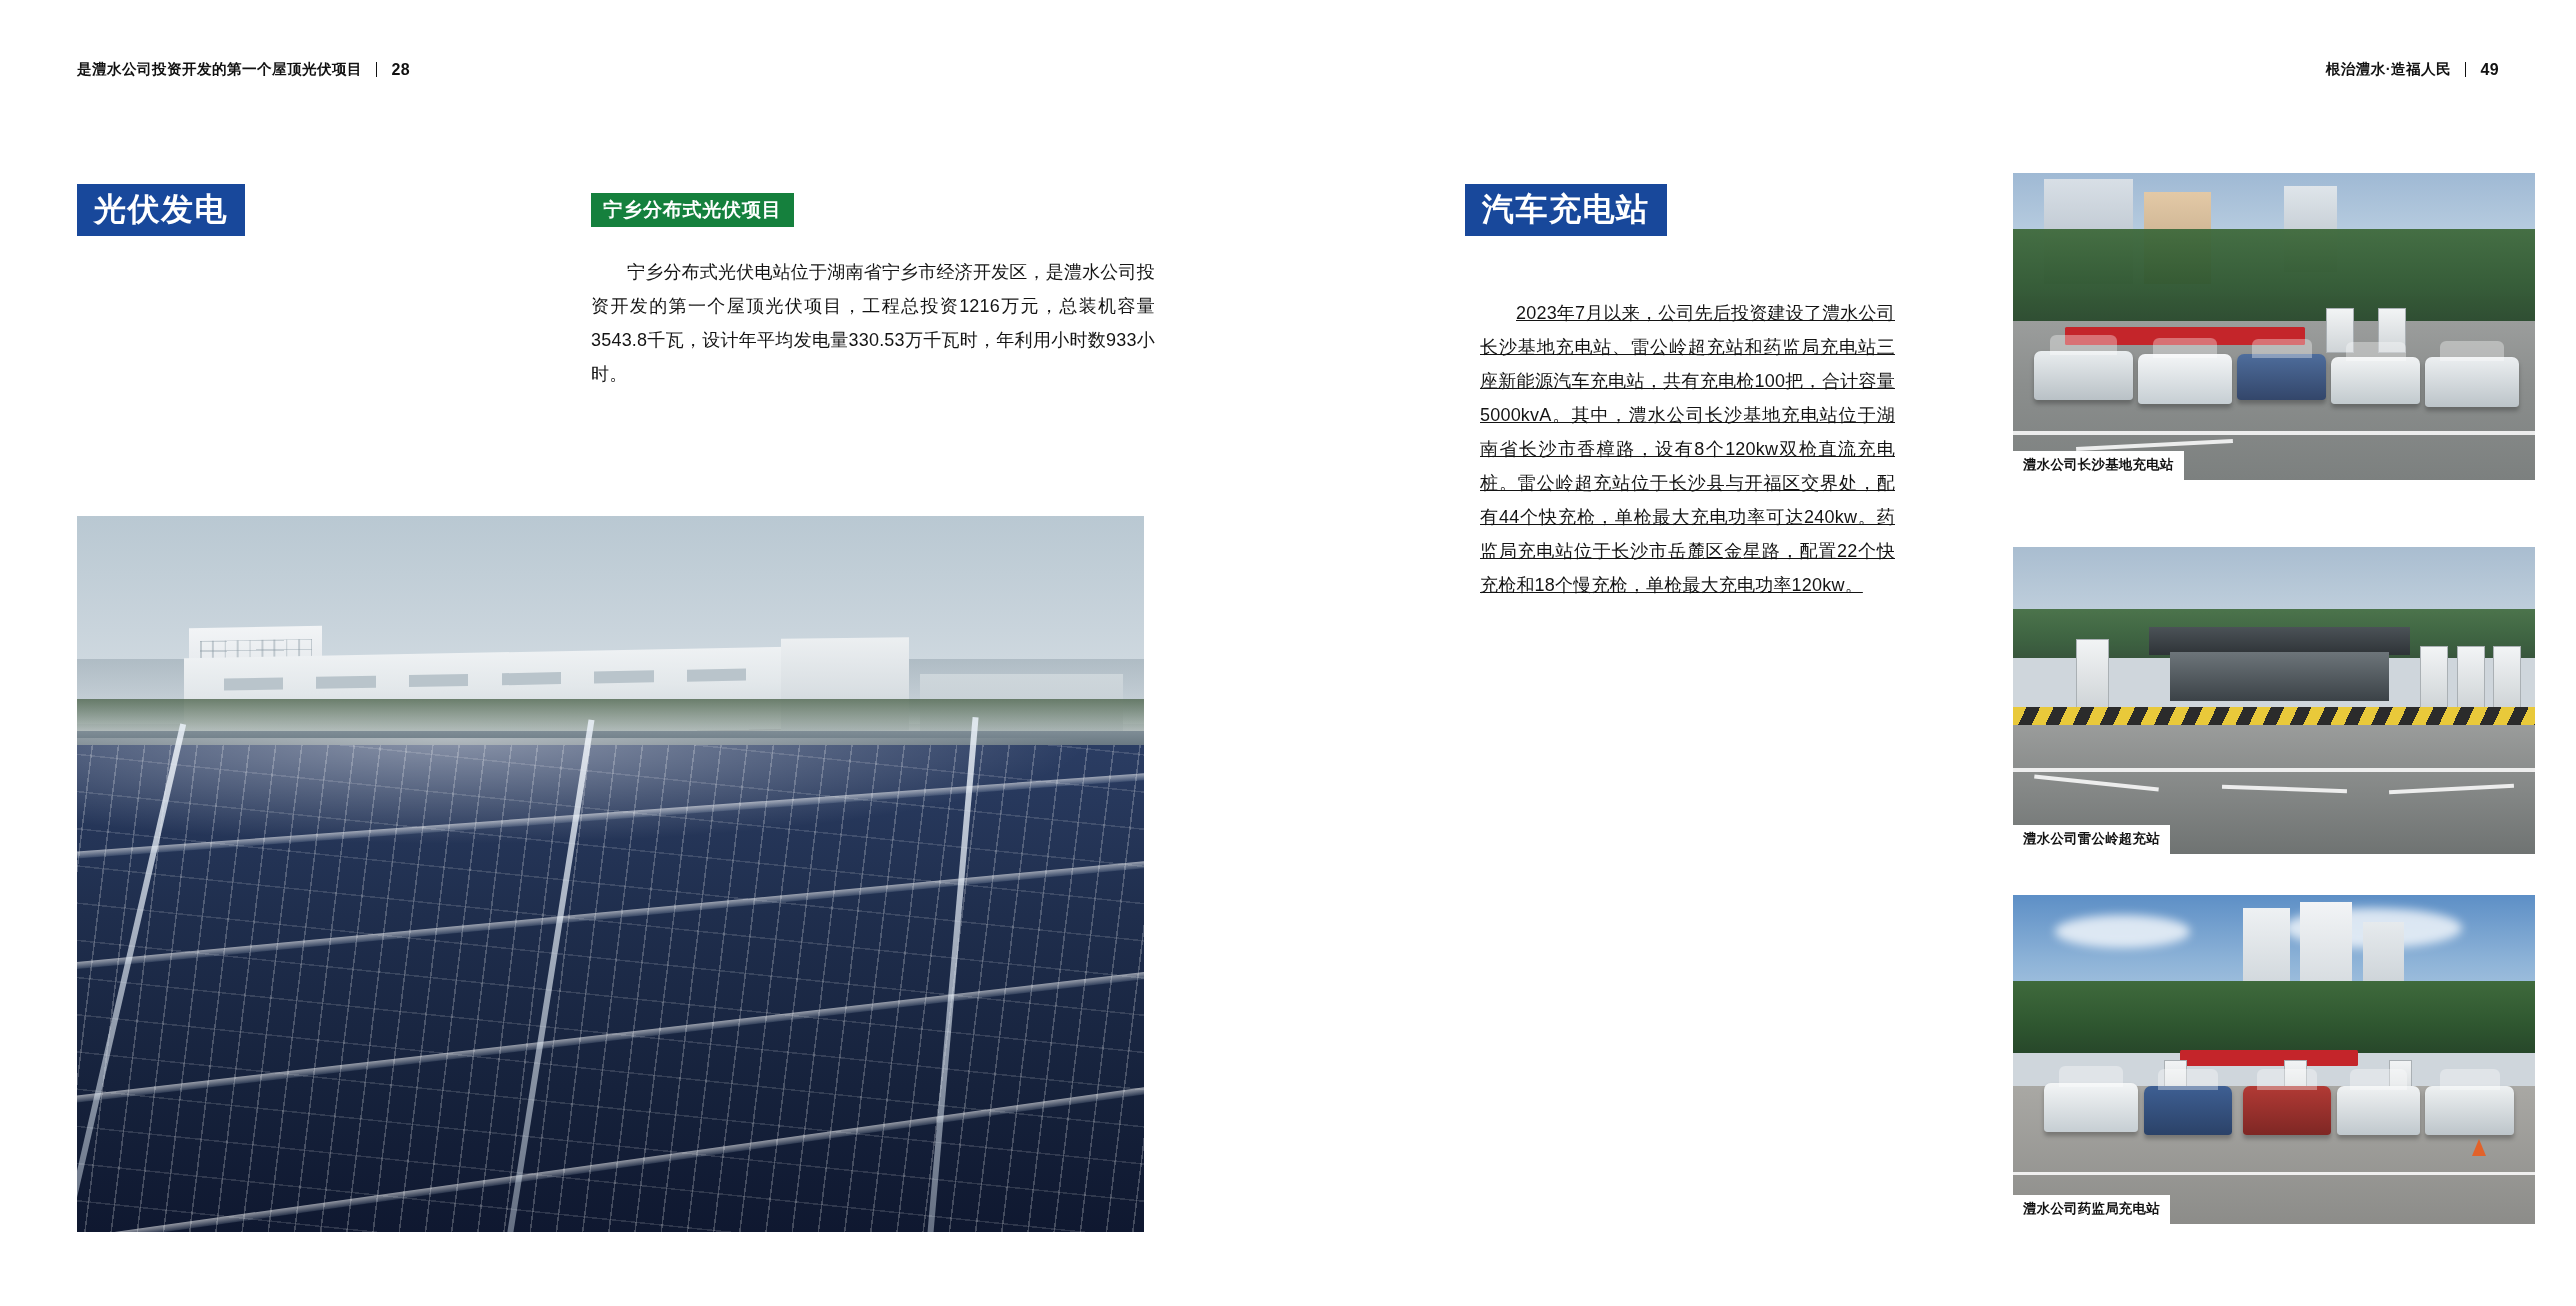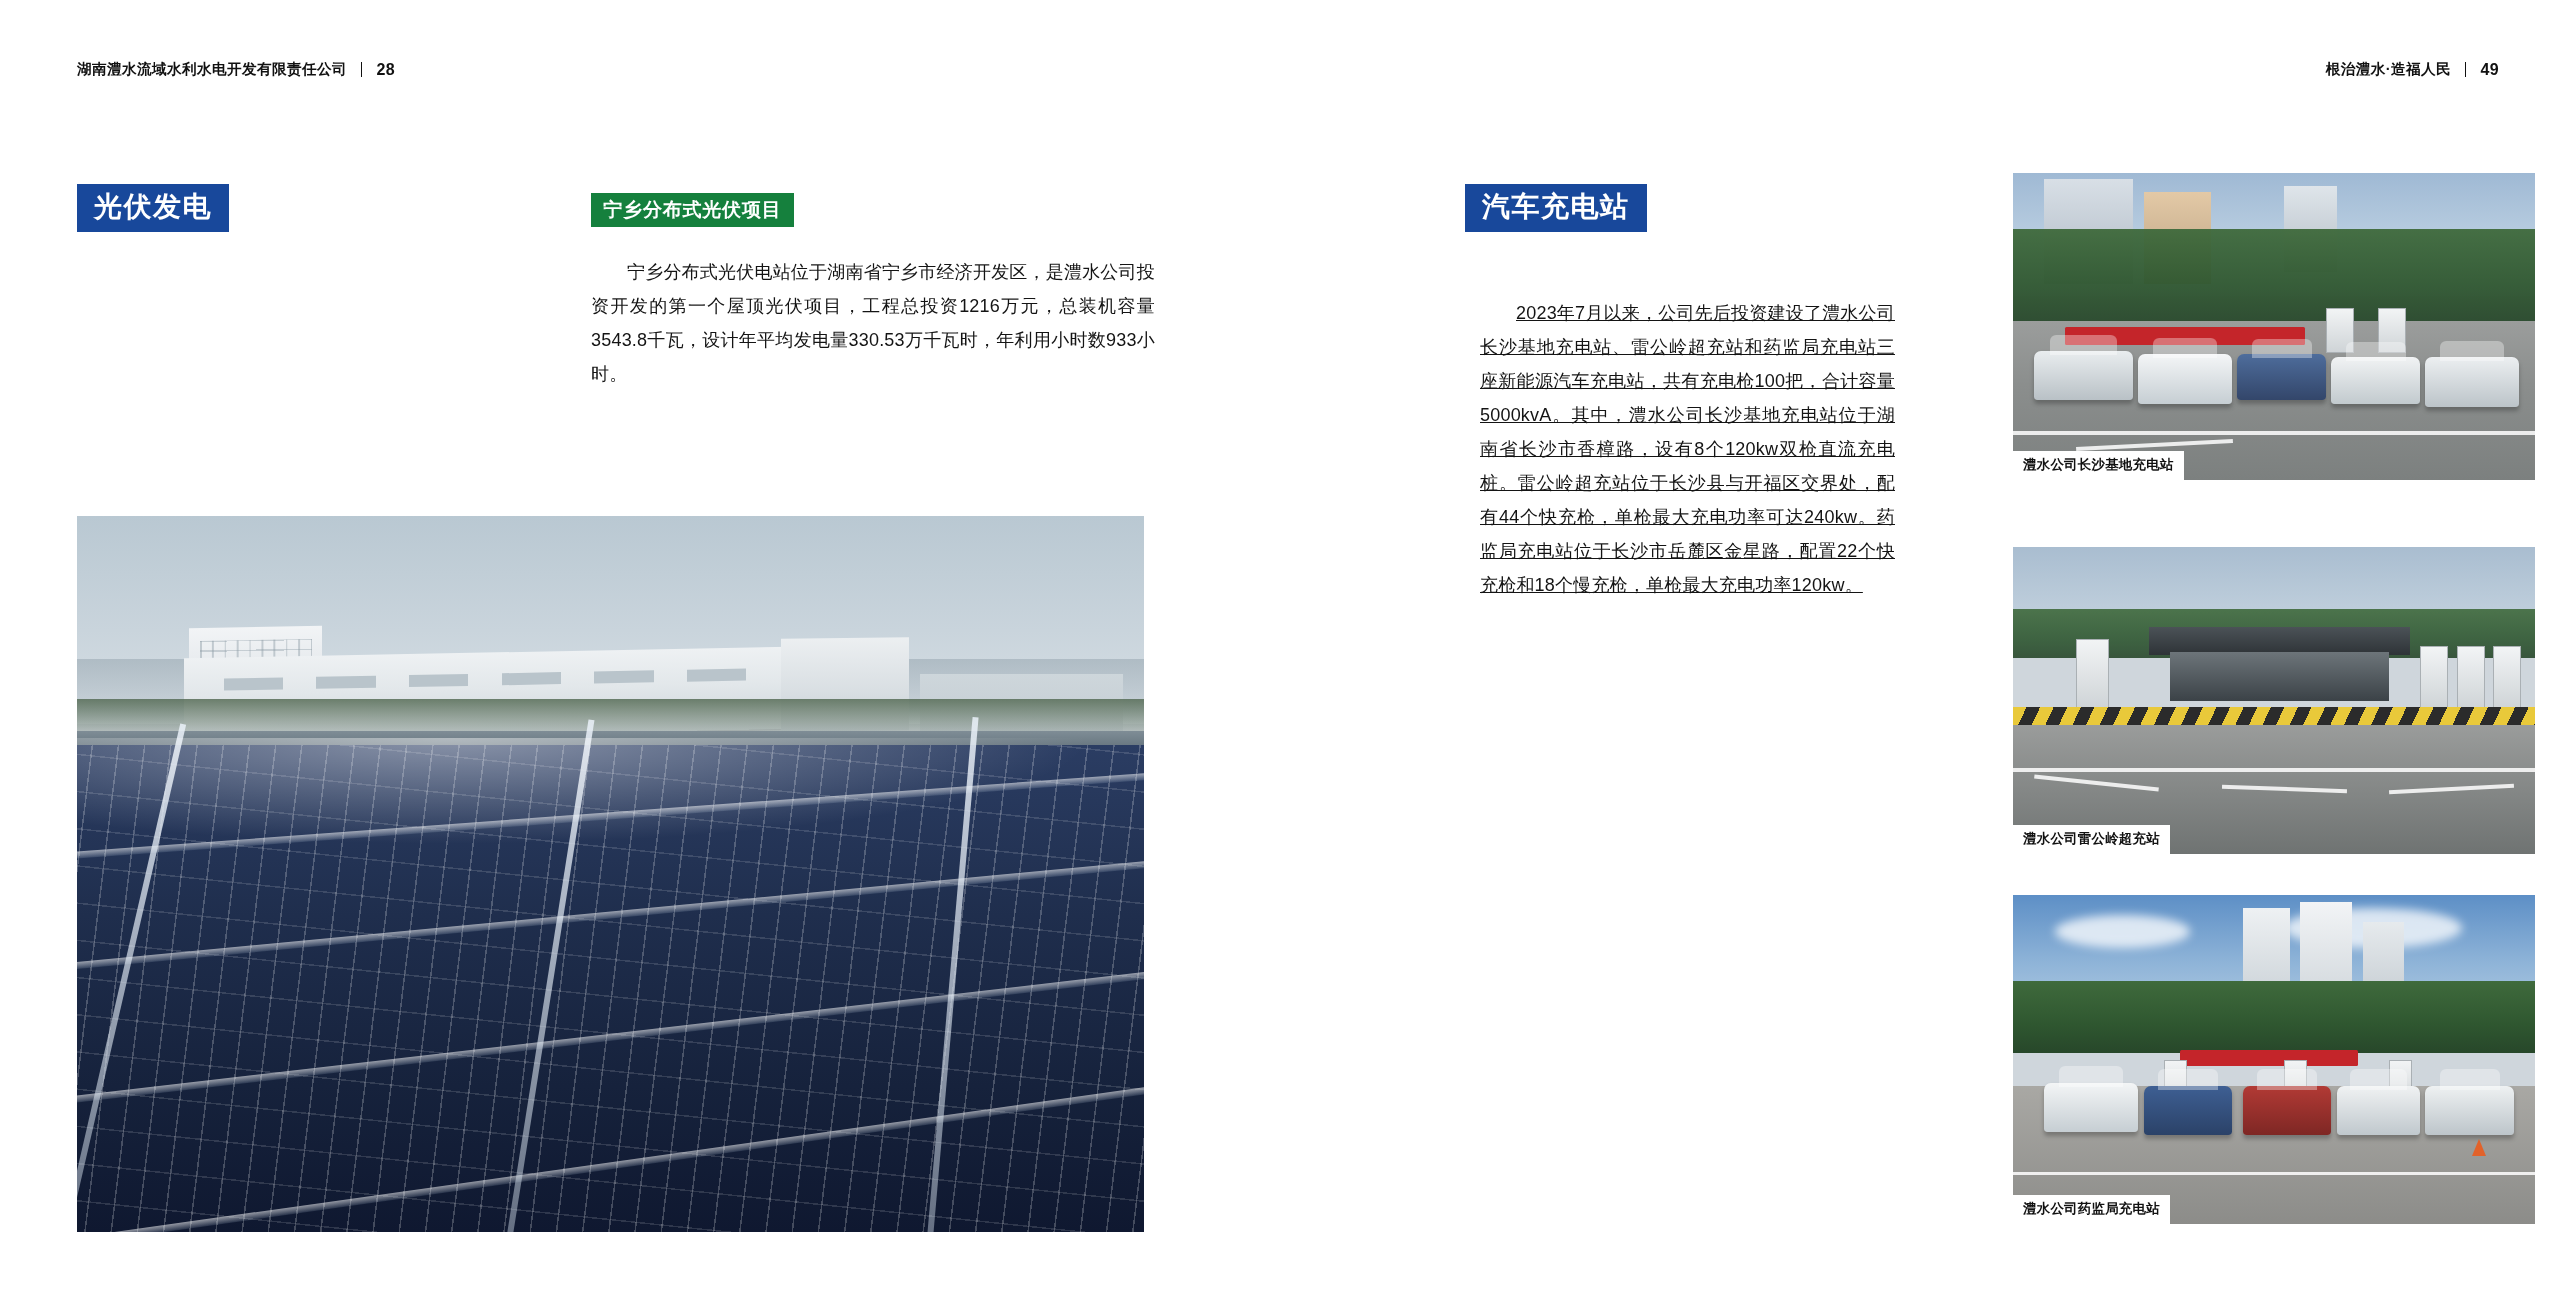--- a/index.html
+++ b/index.html
@@ -64,21 +64,21 @@
     color: #ffffff;
     font-size: 26px;
     font-weight: 700;
     letter-spacing: 1.5px;
     padding: 9.2px 17px 10.7px 17px;
     line-height: 1;
     white-space: nowrap;
   }
   .chip.lv1 {
     background: #18489b;
-    font-size: 28px;
+    font-size: 32px;
   }
   .chip.lv2 {
     background: #15803d;
     font-size: 19px;
     letter-spacing: 0.8px;
     padding: 7px 12.3px 8.4px 12.3px;
   }
 
   
   .bodytext {
@@ -265,21 +265,21 @@
   }
 </style>
 </head>
 <body>
 
 <div class="spread">
 
   <section class="page">
 
     <div class="runhead left">
-      <span>湖南澧水流域水利水电开发有限责任公司</span>
+      <span>是澧水公司投资开发的第一个屋顶光伏项目</span>
       <span class="rule"></span>
       <span class="pageno">28</span>
     </div>
 
     <div class="chip lv1" style="left:77px; top:184px;">光伏发电</div>
 
     <div class="chip lv2" style="left:591px; top:193px;">宁乡分布式光伏项目</div>
 
     <div class="bodytext" style="left:591px; top:255px; width:564px;">
       <p>宁乡分布式光伏电站位于湖南省宁乡市经济开发区，是澧水公司投资开发的第一个屋顶光伏项目，工程总投资1216万元，总装机容量3543.8千瓦，设计年平均发电量330.53万千瓦时，年利用小时数933小时。</p>

